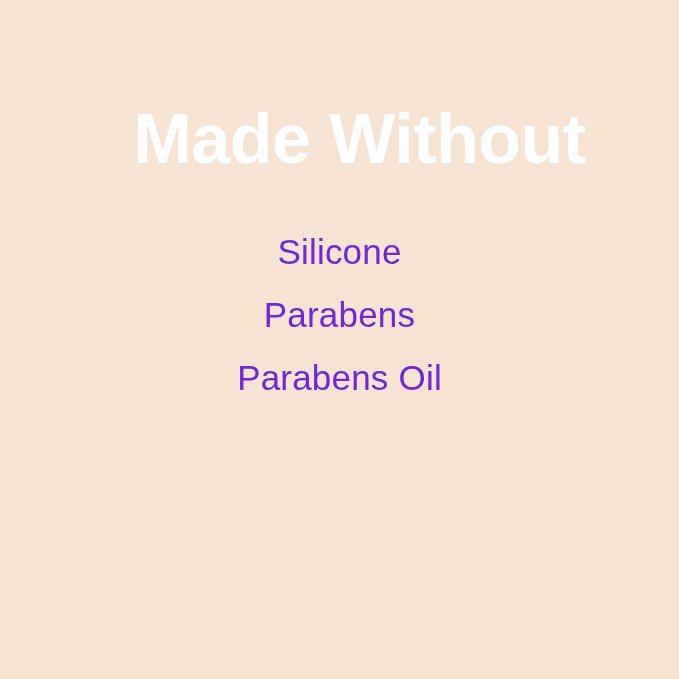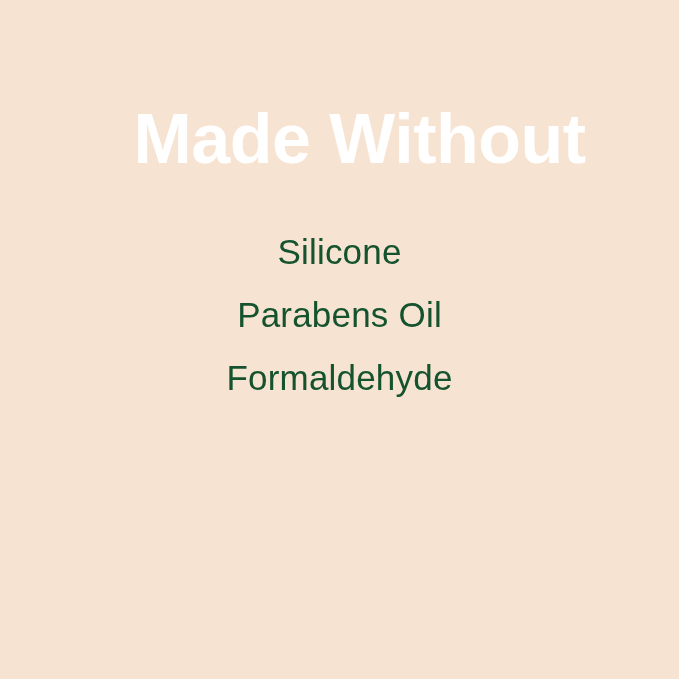--- a/index.html
+++ b/index.html
@@ -50,35 +50,35 @@
     top: 220px;
     left: 0;
     width: 679px;
     margin: 0;
     padding: 0;
     list-style: none;
     text-align: center;
   }
 
   #ingredient-list li {
-    color: #14532d;
+    color: #6d28d9;
     font-family: "Liberation Sans", "DejaVu Sans", sans-serif;
     font-size: 35px;
     font-weight: 300;
     line-height: 63px;
     letter-spacing: 0.2px;
     white-space: nowrap;
   }
 </style>
 </head>
 <body>
 
 <div id="card">
 
   <h1 id="title">Made Without</h1>
 
   <ul id="ingredient-list">
     <li>Silicone</li>
+    <li>Parabens</li>
     <li>Parabens Oil</li>
-    <li>Formaldehyde</li>
   </ul>
 
 </div>
 
 </body></html>

